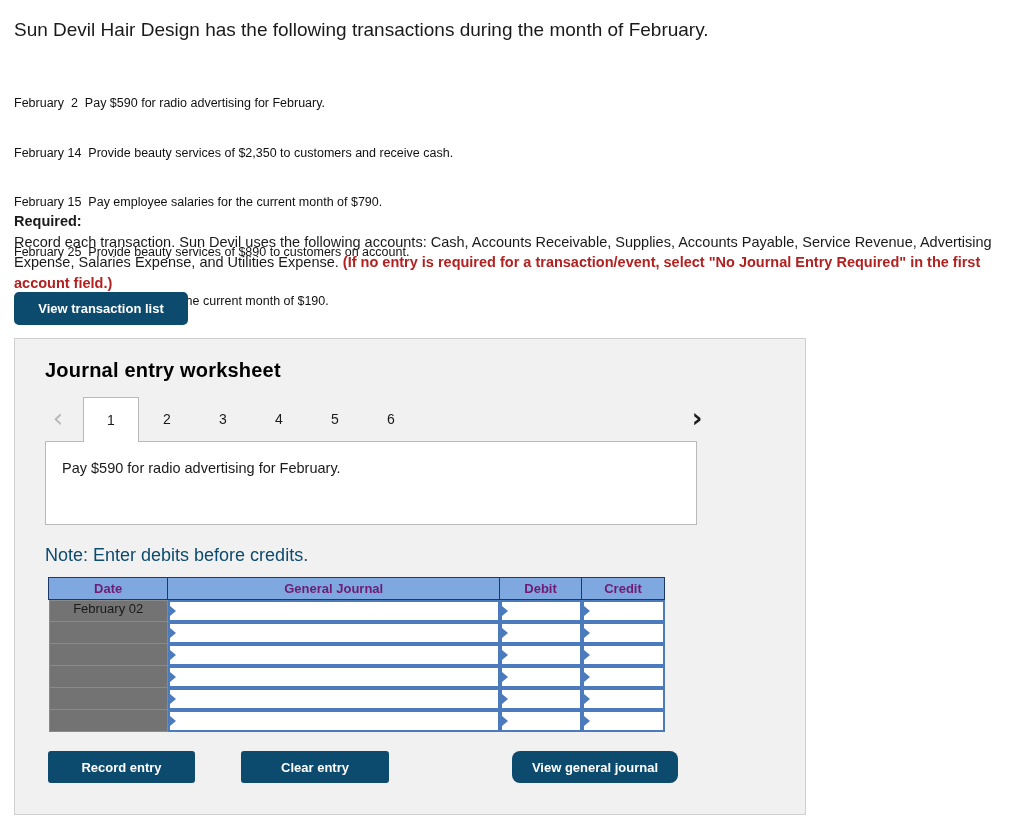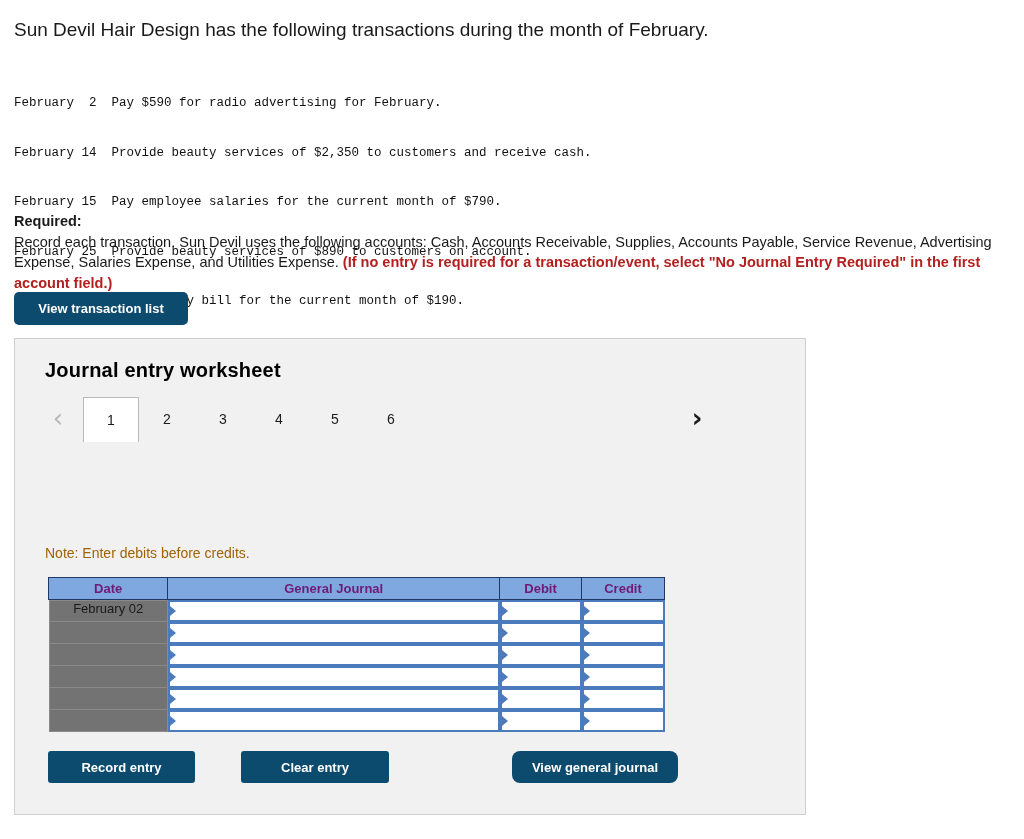--- a/index.html
+++ b/index.html
@@ -24,21 +24,21 @@
     font-size: 19px;
     line-height: 20px;
     color: #1a1a1a;
   }
 
   
   .txn-list {
     position: absolute;
     left: 14px;
     top: 62px;
-    font-family: Liberation Mono, monospace;
+    font-family: Liberation Sans, sans-serif;
     font-size: 12.5px;
     line-height: 16.5px;
     color: #111111;
     white-space: pre;
   }
   .txn-line { white-space: pre; }
 
   
   .required-wrap {
     position: absolute;
@@ -172,22 +172,22 @@
     left: 16px;
     top: 18px;
     font-size: 14.5px;
     color: #1a1a1a;
   }
 
   .note {
     position: absolute;
     left: 30px;
     top: 206px;
-    font-size: 14px;
-    color: #a16207;
+    font-size: 18px;
+    color: #0c4a6e;
   }
 
   
   .jtable {
     position: absolute;
     left: 33px;
     top: 238px;
     width: 617px;
     border-collapse: collapse;
     table-layout: fixed;
@@ -307,20 +307,23 @@
       <div class="tab active" style="left:0px;width:56px;">1</div>
       <div class="tab" style="left:56px;width:56px;">2</div>
       <div class="tab" style="left:112px;width:56px;">3</div>
       <div class="tab" style="left:168px;width:56px;">4</div>
       <div class="tab" style="left:224px;width:56px;">5</div>
       <div class="tab" style="left:280px;width:56px;">6</div>
     </div>
     <div class="tab-arrow tab-arrow-next">›</div>
   </div>
 
+  <div class="desc-box">
+    <div class="desc-text">Pay $590 for radio advertising for February.</div>
+  </div>
 
   <div class="note">Note: Enter debits before credits.</div>
 
   <table class="jtable">
     <colgroup>
       <col class="col-date">
         <col class="col-gj">
         <col class="col-debit">
         <col class="col-credit">
     </colgroup>

